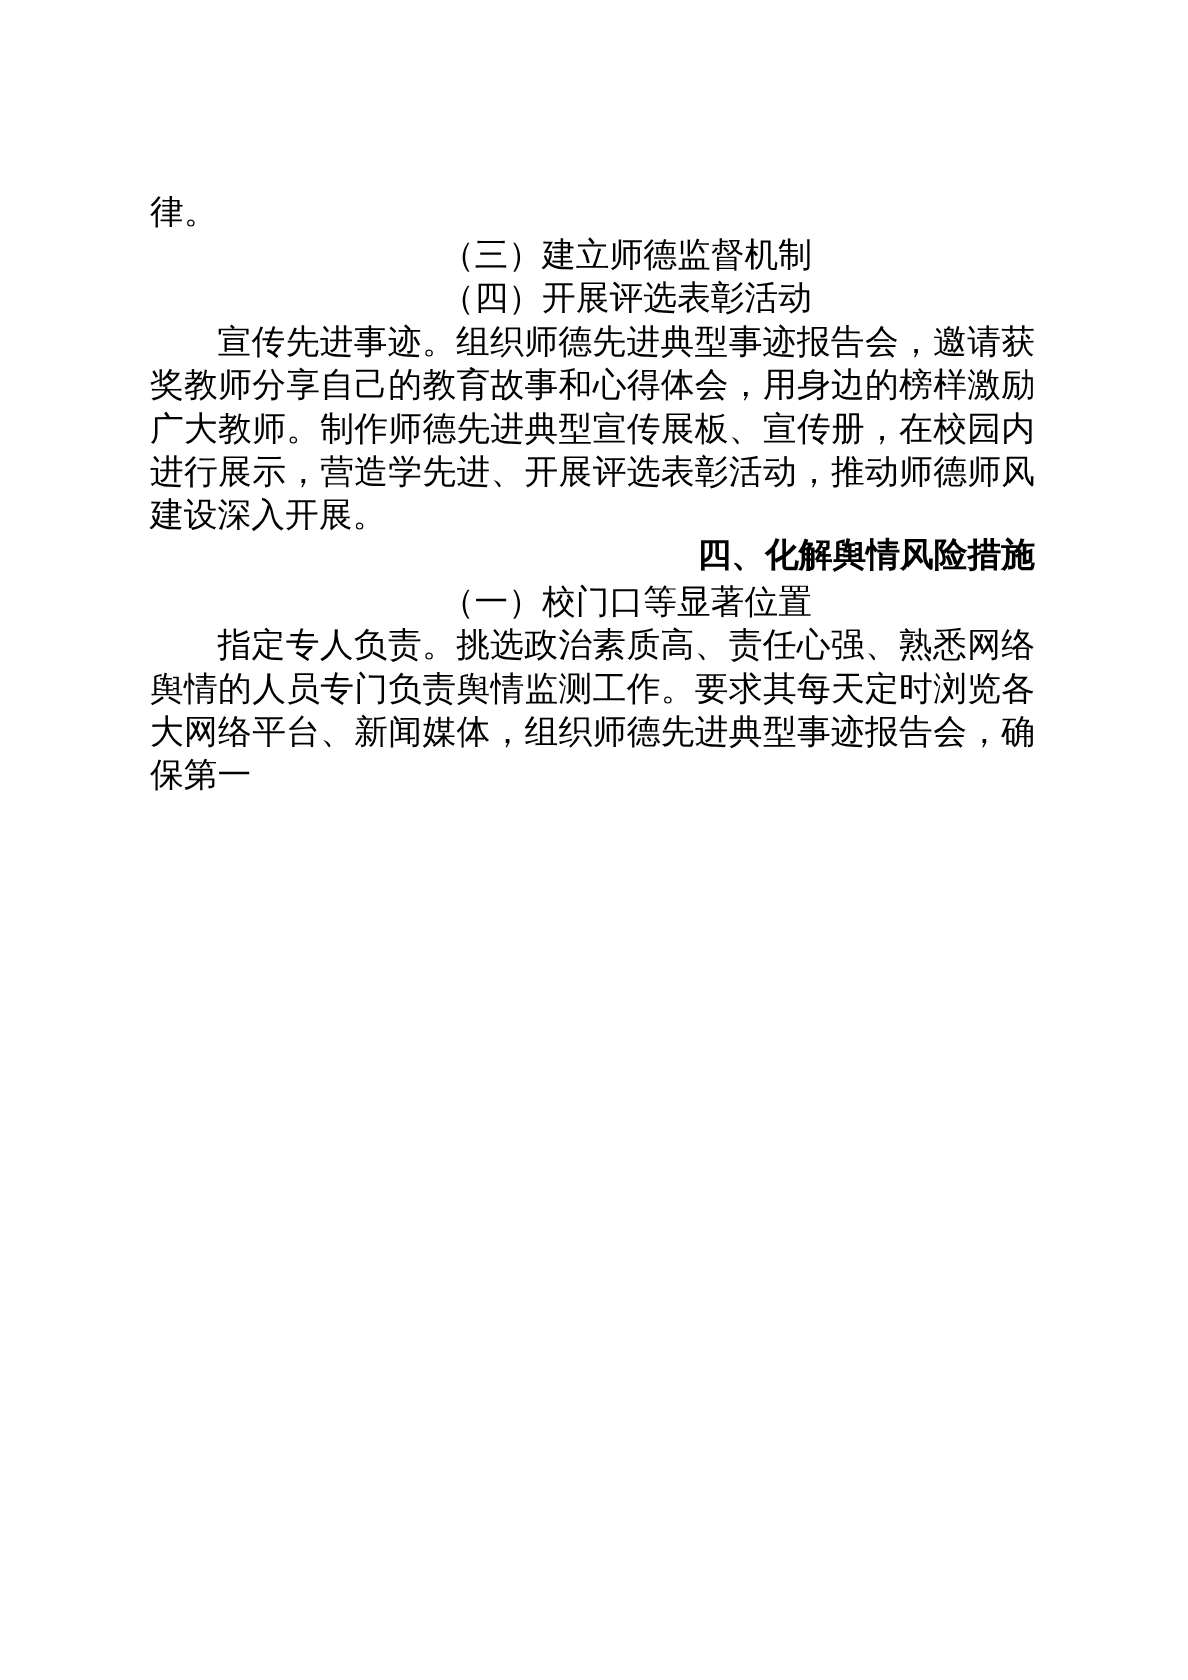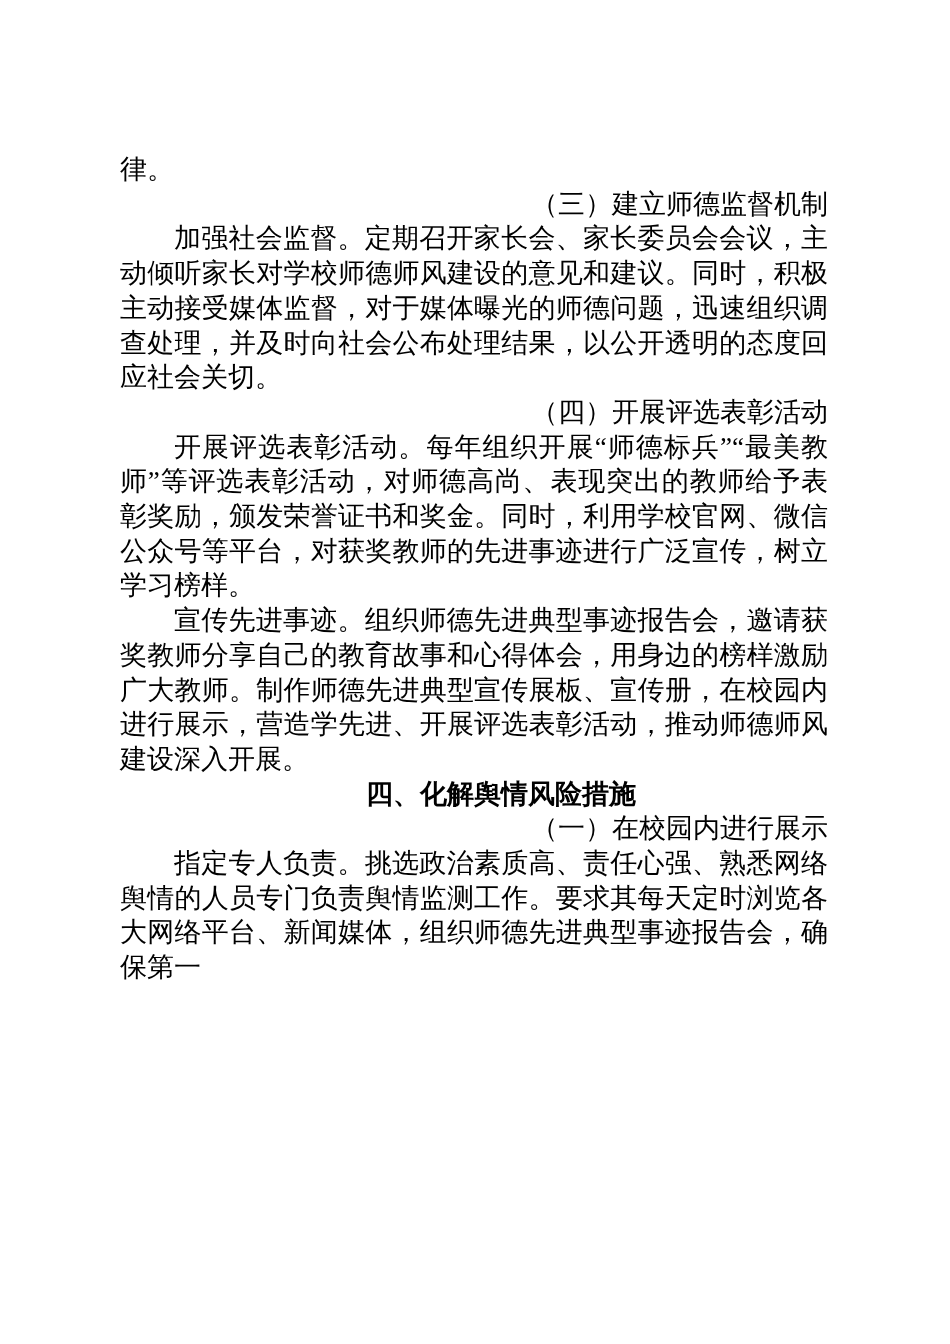--- a/index.html
+++ b/index.html
@@ -30,39 +30,37 @@
     padding: 0;
   }
   .paragraph {
     text-indent: 2em;
   }
   .continuation {
     text-indent: 0;
   }
   .heading2 {
     text-indent: 2em;
-    text-align: right;
+    text-align: center;
     font-family: "Liberation Serif", "DejaVu Serif", serif;
     font-weight: normal;
   }
   .heading1 {
     text-indent: 2em;
-    text-align: center;
-    font-family: Liberation Sans, sans-serif;
+    text-align: right;
+    font-family: Liberation Mono, monospace;
     font-weight: bold;
   }
 </style>
 </head>
 <body>
 
 <div class="page">
   <div class="doc-body">
       <p class="block continuation">律。</p>
       <p class="block heading2">（三）建立师德监督机制</p>
-      <p class="block paragraph">加强社会监督。定期召开家长会、家长委员会会议，主动倾听家长对学校师德师风建设的意见和建议。同时，积极主动接受媒体监督，对于媒体曝光的师德问题，迅速组织调查处理，并及时向社会公布处理结果，以公开透明的态度回应社会关切。</p>
       <p class="block heading2">（四）开展评选表彰活动</p>
-      <p class="block paragraph">开展评选表彰活动。每年组织开展“师德标兵”“最美教师”等评选表彰活动，对师德高尚、表现突出的教师给予表彰奖励，颁发荣誉证书和奖金。同时，利用学校官网、微信公众号等平台，对获奖教师的先进事迹进行广泛宣传，树立学习榜样。</p>
       <p class="block paragraph">宣传先进事迹。组织师德先进典型事迹报告会，邀请获奖教师分享自己的教育故事和心得体会，用身边的榜样激励广大教师。制作师德先进典型宣传展板、宣传册，在校园内进行展示，营造学先进、开展评选表彰活动，推动师德师风建设深入开展。</p>
       <p class="block heading1">四、化解舆情风险措施</p>
-      <p class="block heading2">（一）在校园内进行展示</p>
+      <p class="block heading2">（一）校门口等显著位置</p>
       <p class="block paragraph">指定专人负责。挑选政治素质高、责任心强、熟悉网络舆情的人员专门负责舆情监测工作。要求其每天定时浏览各大网络平台、新闻媒体，组织师德先进典型事迹报告会，确保第一</p>
     </div>
 </div>
 
 </body></html>

